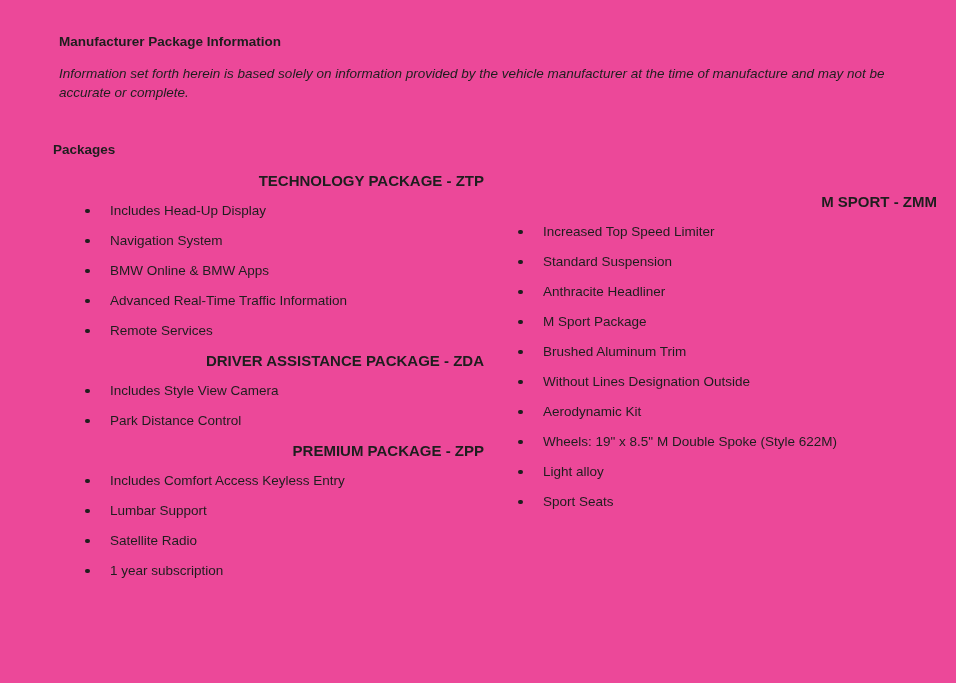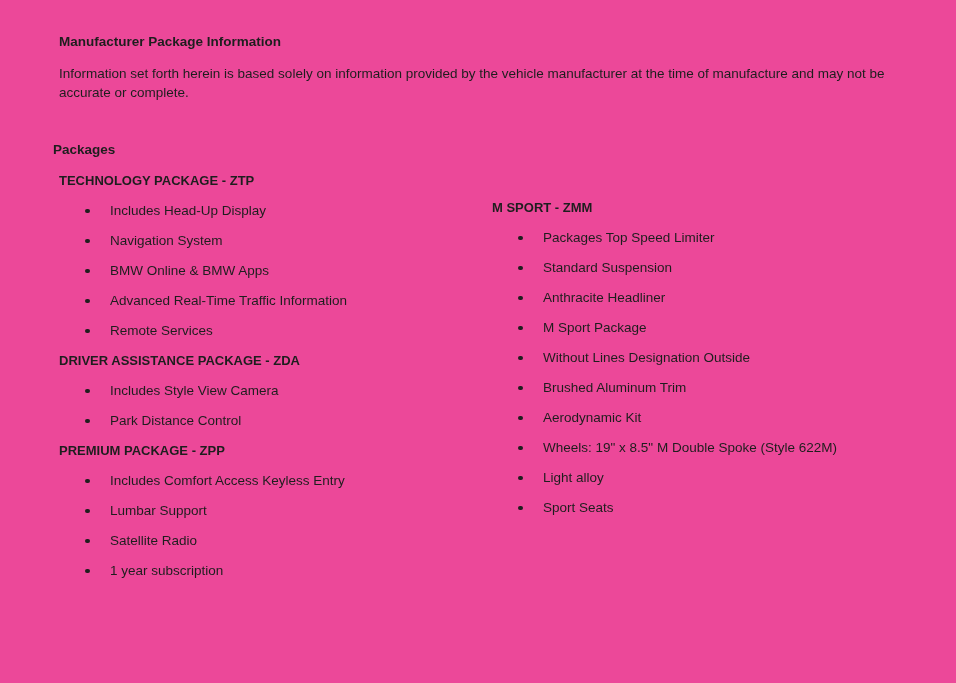--- a/index.html
+++ b/index.html
@@ -24,54 +24,56 @@
     font-weight: 700;
     line-height: 14px;
     white-space: nowrap;
   }
   .disclaimer {
     position: absolute;
     left: 59px;
     top: 64px;
     width: 852px;
     font-size: 13.5px;
+    font-style: italic;
     line-height: 19px;
   }
   .packages-label {
     position: absolute;
     left: 53px;
     top: 143px;
     font-size: 13.5px;
     font-weight: 700;
     line-height: 14px;
     white-space: nowrap;
   }
   .col-left {
     position: absolute;
     left: 59px;
     top: 166px;
     width: 425px;
   }
   .col-right {
     position: absolute;
     left: 492px;
-    top: 193px;
+    top: 187px;
     width: 445px;
   }
   .pkg-section {
     margin: 0;
     padding: 0;
   }
   .pkg-title {
     margin: 0;
     padding: 0;
-    font-size: 13px;
+    font-size: 15px;
     font-weight: 700;
     line-height: 30px;
     white-space: nowrap;
+    text-align: right;
   }
   .pkg-list {
     list-style: none;
     margin: 0;
     padding: 0;
   }
   .pkg-item {
     position: relative;
     padding-left: 51px;
     font-size: 13.5px;
@@ -132,26 +134,26 @@
         </ul>
     </section>
 
   </div>
 
   <div class="col-right">
 
     <section class="pkg-section">
       <h2 class="pkg-title">M SPORT - ZMM</h2>
       <ul class="pkg-list">
-          <li class="pkg-item"><span class="bullet"></span><span>Packages Top Speed Limiter</span></li>
+          <li class="pkg-item"><span class="bullet"></span><span>Increased Top Speed Limiter</span></li>
           <li class="pkg-item"><span class="bullet"></span><span>Standard Suspension</span></li>
           <li class="pkg-item"><span class="bullet"></span><span>Anthracite Headliner</span></li>
           <li class="pkg-item"><span class="bullet"></span><span>M Sport Package</span></li>
+          <li class="pkg-item"><span class="bullet"></span><span>Brushed Aluminum Trim</span></li>
           <li class="pkg-item"><span class="bullet"></span><span>Without Lines Designation Outside</span></li>
-          <li class="pkg-item"><span class="bullet"></span><span>Brushed Aluminum Trim</span></li>
           <li class="pkg-item"><span class="bullet"></span><span>Aerodynamic Kit</span></li>
           <li class="pkg-item"><span class="bullet"></span><span>Wheels: 19" x 8.5" M Double Spoke (Style 622M)</span></li>
           <li class="pkg-item"><span class="bullet"></span><span>Light alloy</span></li>
           <li class="pkg-item"><span class="bullet"></span><span>Sport Seats</span></li>
         </ul>
     </section>
 
   </div>
 
 </div>

